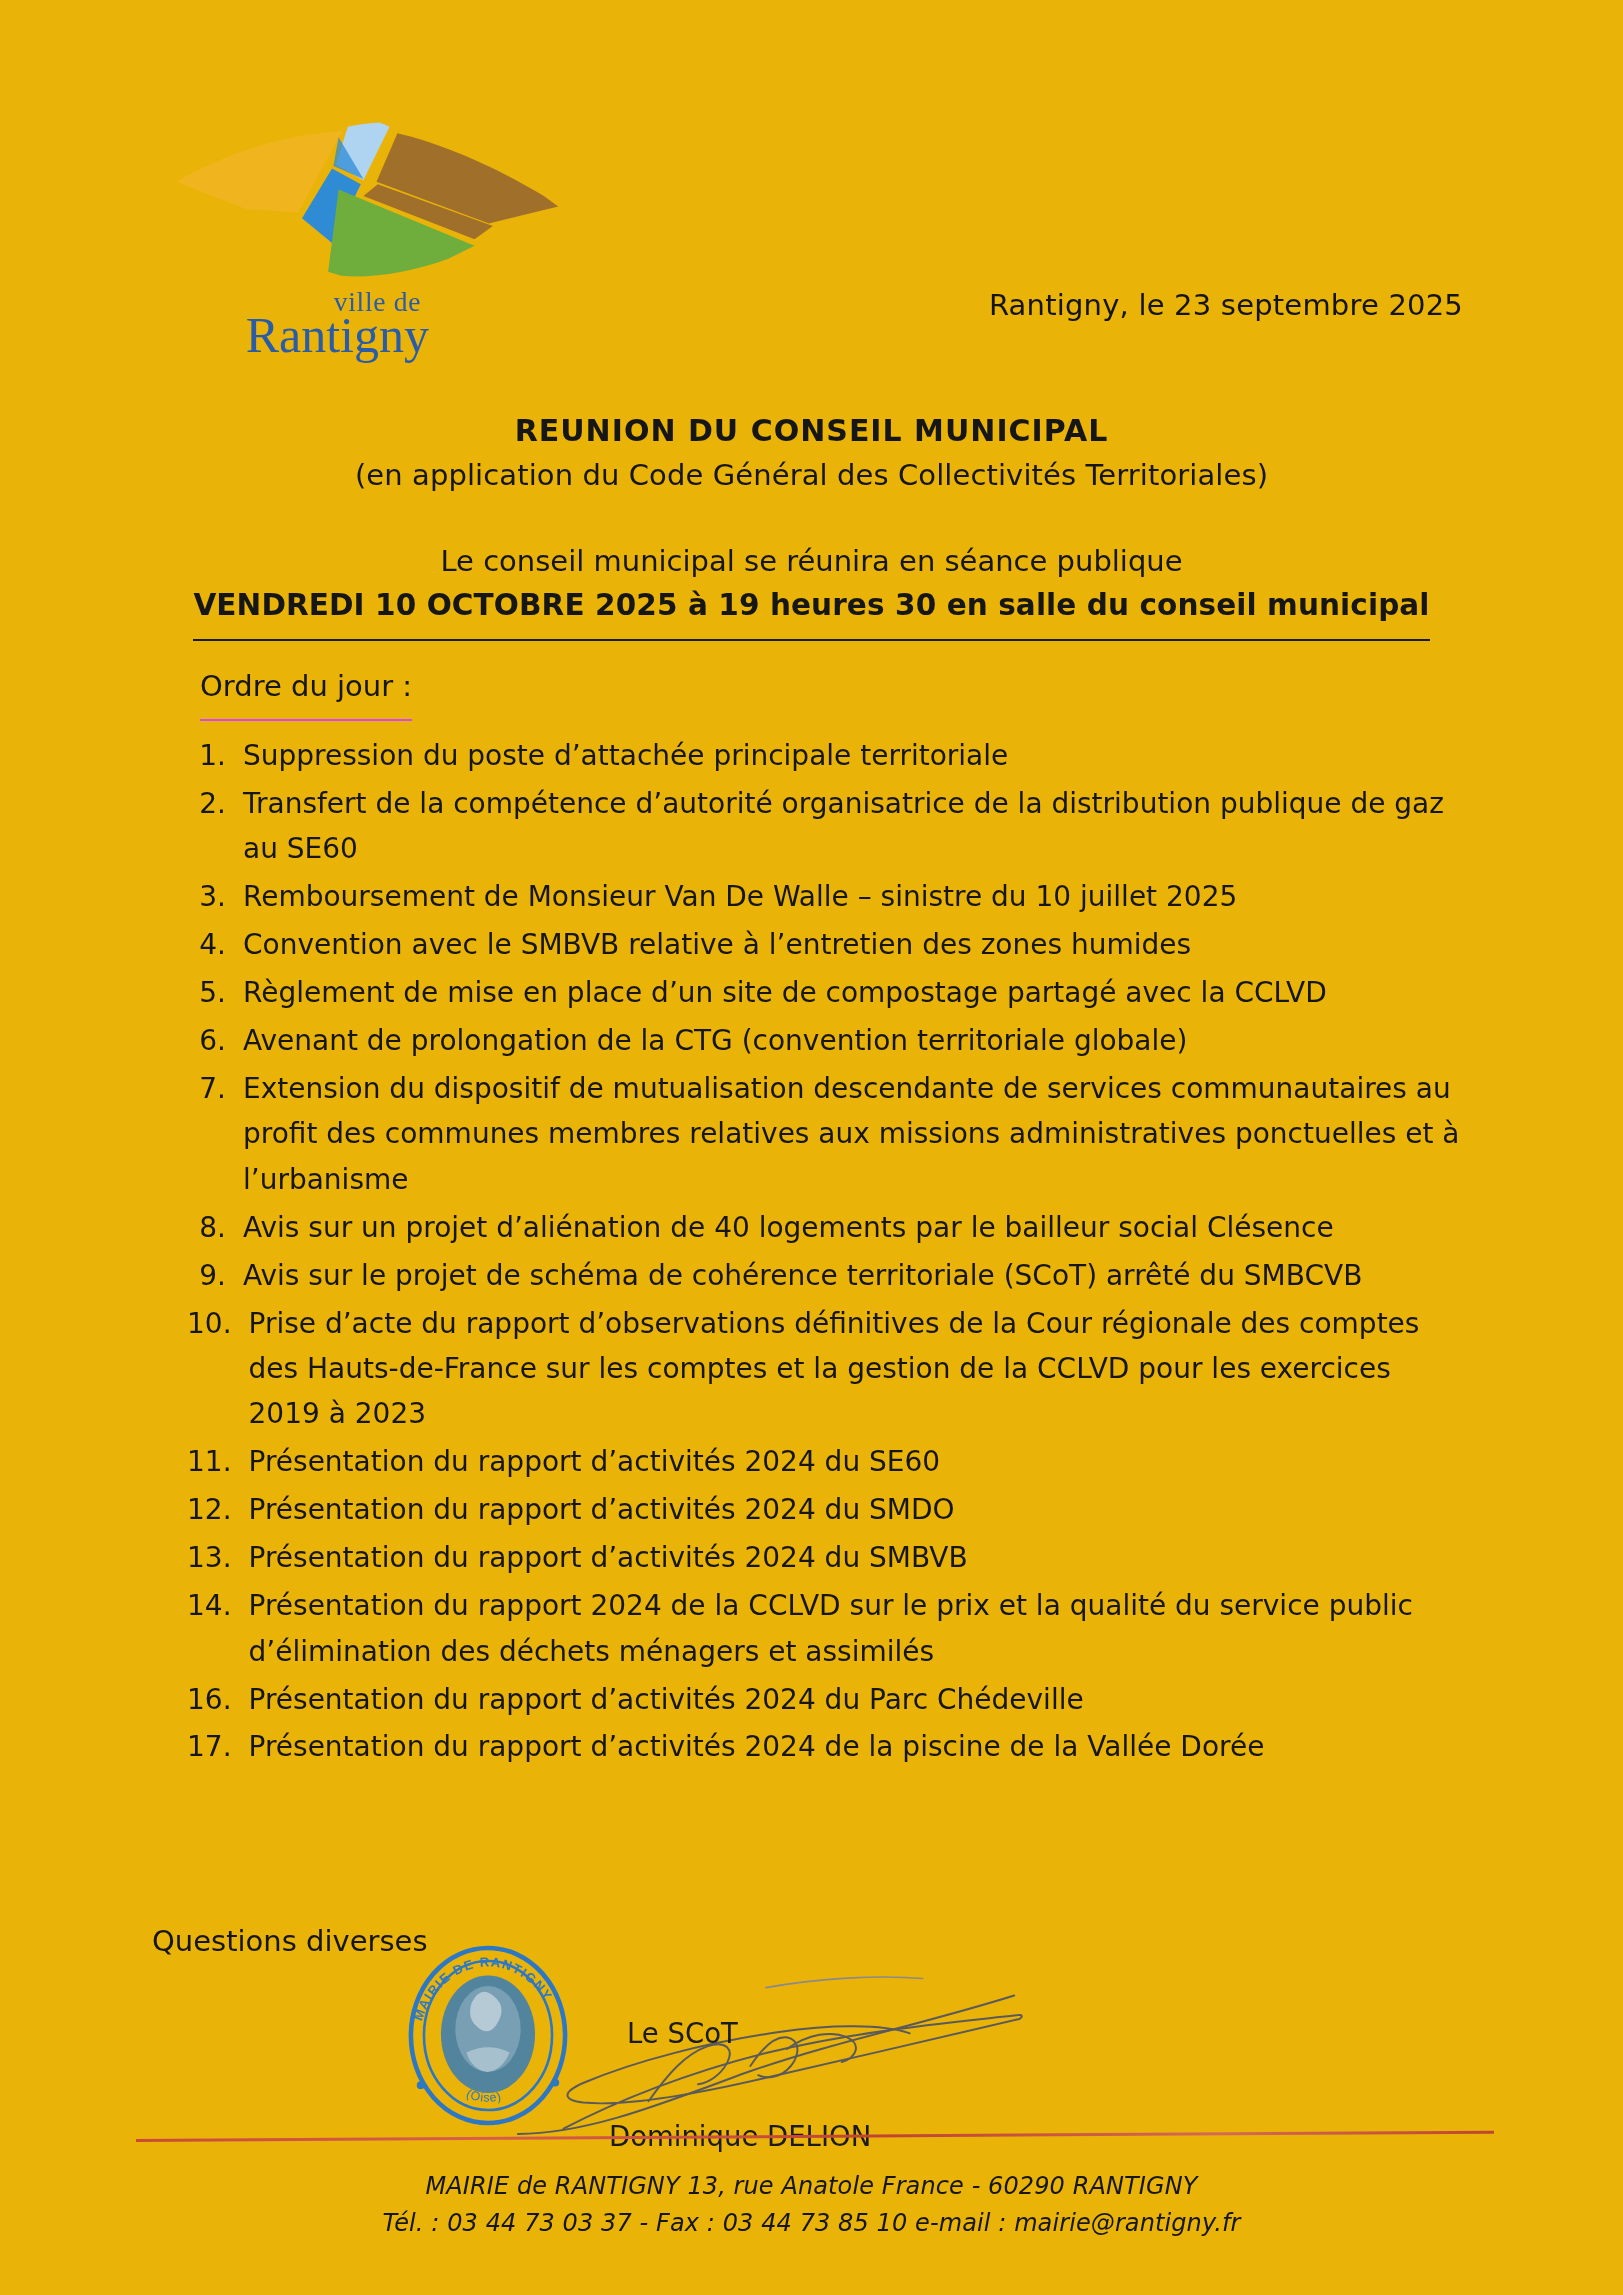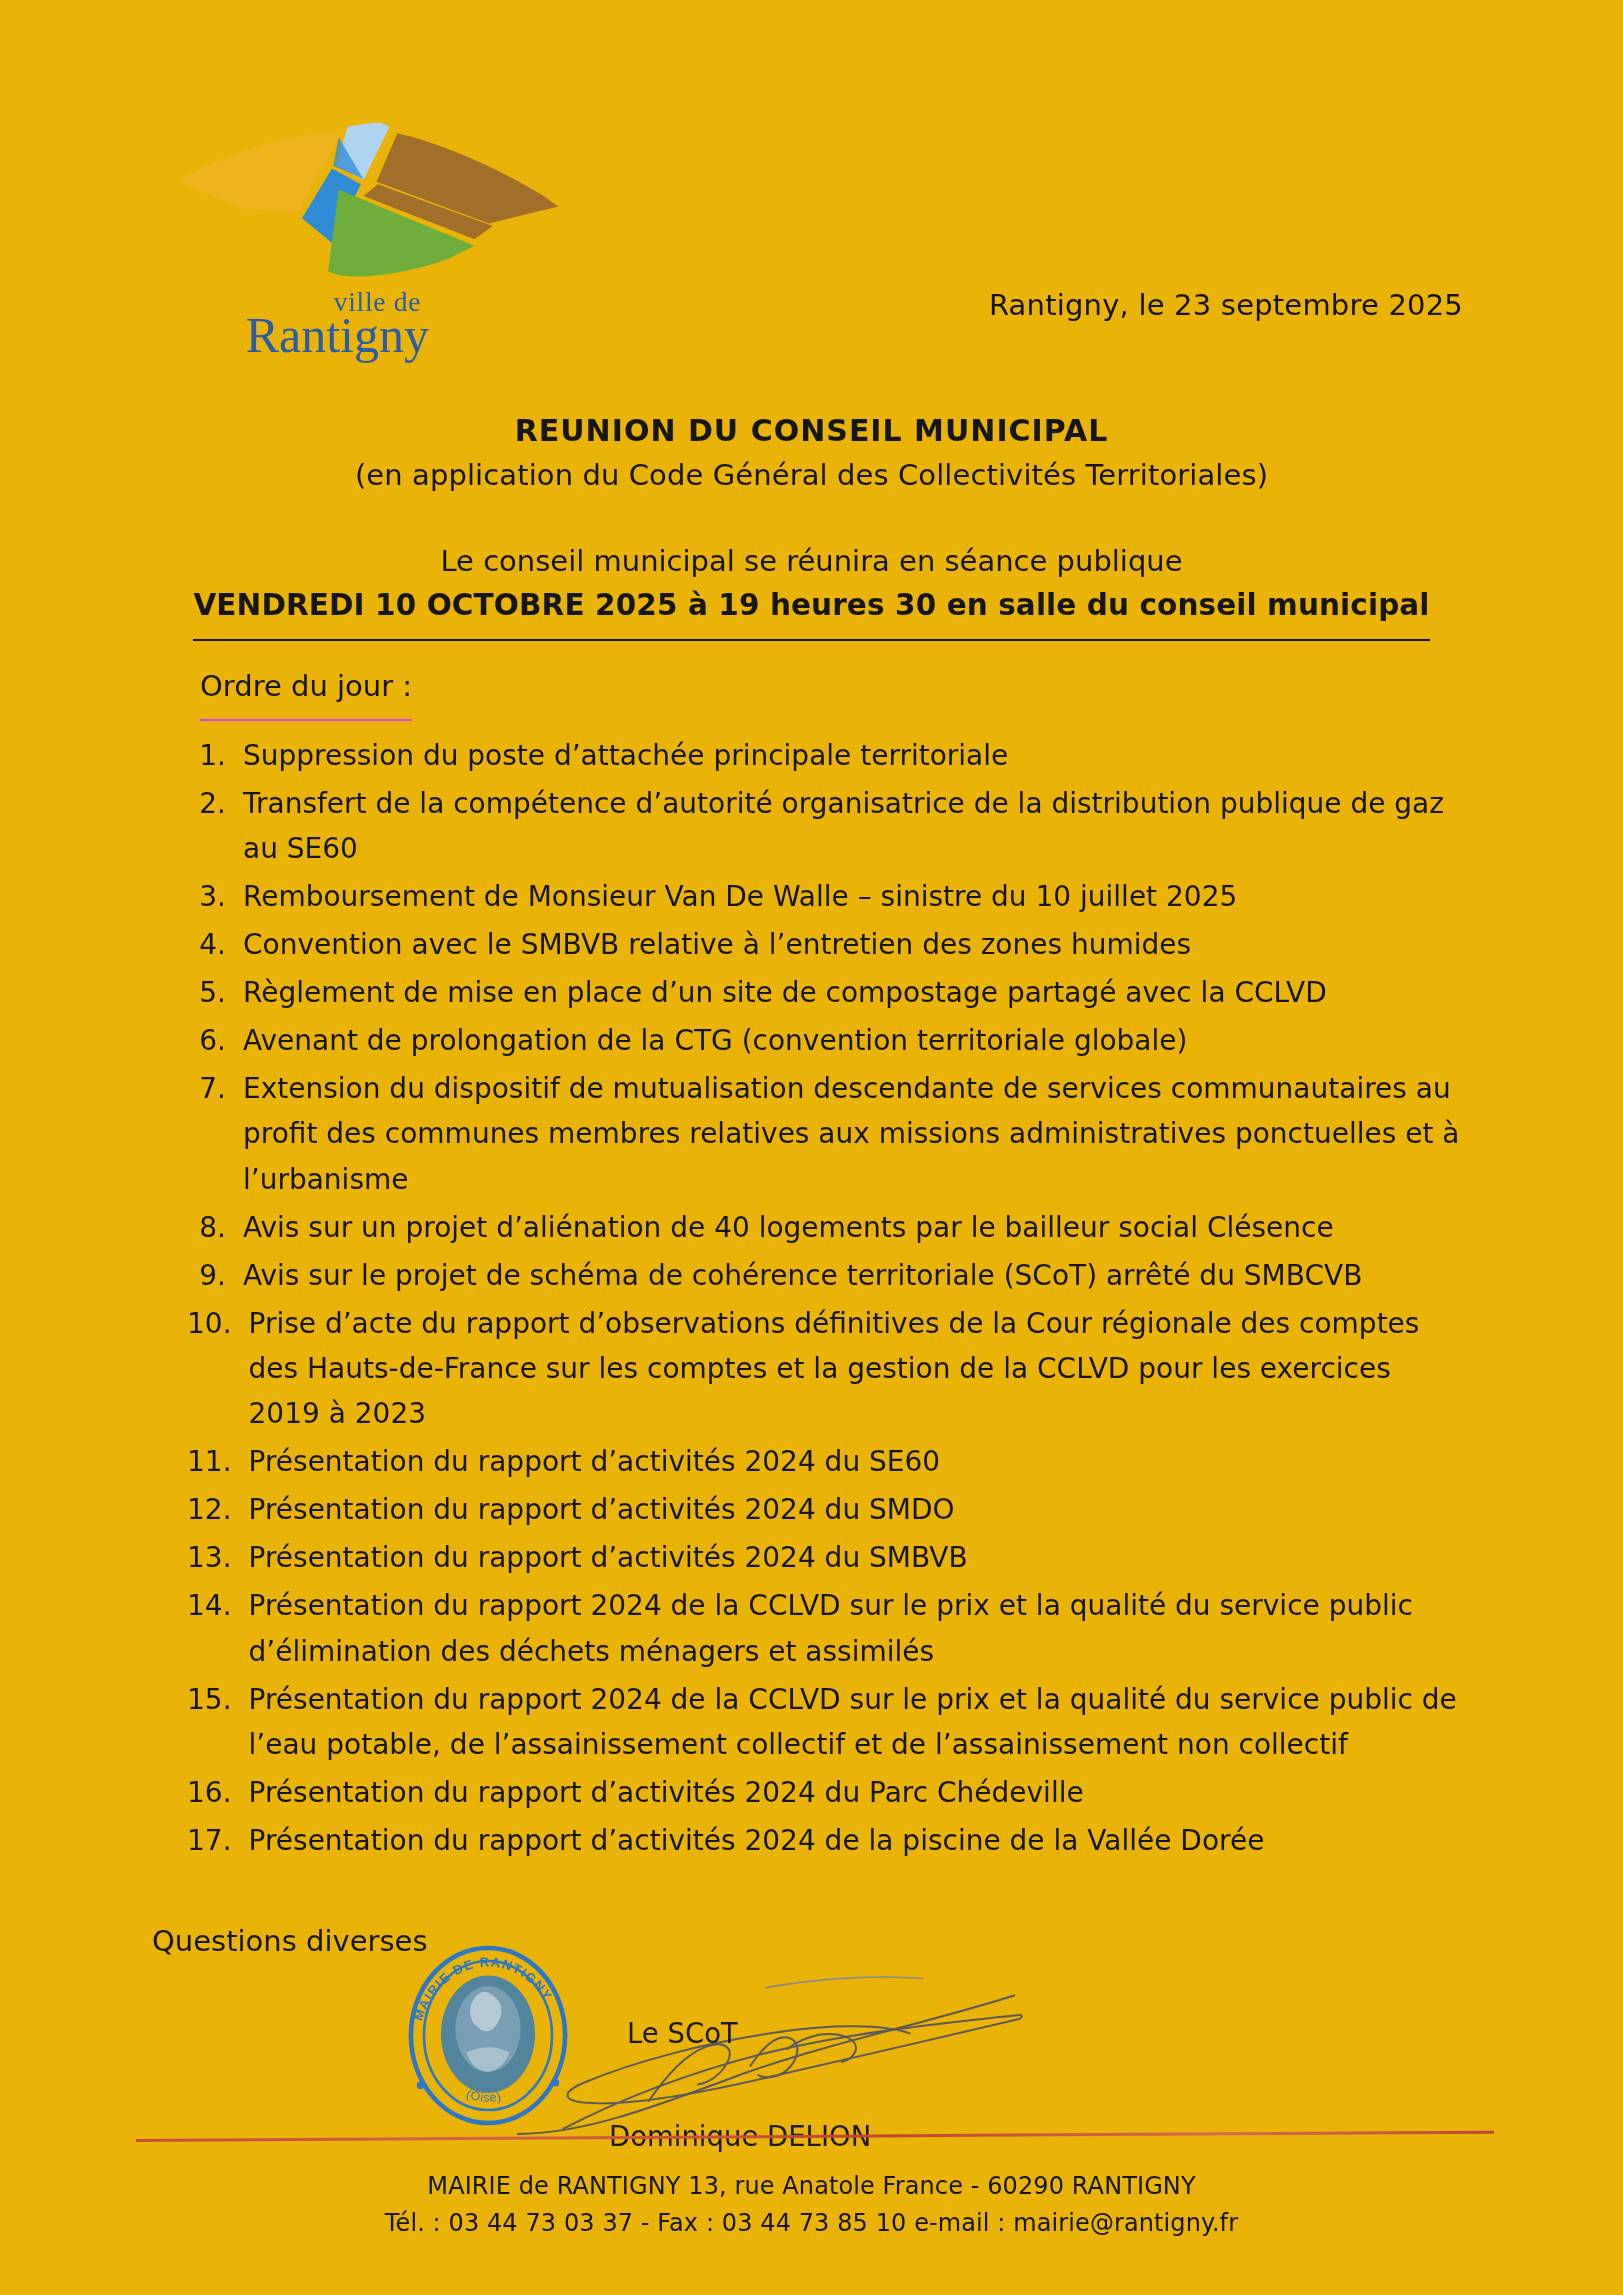--- a/index.html
+++ b/index.html
@@ -217,20 +217,21 @@
     position: absolute;
     left: 0;
     right: 0;
     top: 2168px;
     text-align: center;
     font-family: "DejaVu Sans", sans-serif;
     font-size: 24px;
     line-height: 1.55;
     color: #161616;
     letter-spacing: 0.1px;
+    font-style: italic;
   }
   .footer-text div { white-space: nowrap; }
 </style>
 </head>
 <body>
 
 <div class="page">
 
   <div class="logo-block">
     <svg class="logo-mark" viewBox="0 0 640 280" xmlns="http://www.w3.org/2000/svg">
@@ -315,24 +316,20 @@
         <span class="agenda-num">12.</span>
         <span class="agenda-text">Présentation du rapport d’activités 2024 du SMDO</span>
       </li>
       <li class="agenda-item">
         <span class="agenda-num">13.</span>
         <span class="agenda-text">Présentation du rapport d’activités 2024 du SMBVB</span>
       </li>
       <li class="agenda-item">
         <span class="agenda-num">14.</span>
         <span class="agenda-text">Présentation du rapport 2024 de la CCLVD sur le prix et la qualité du service public d’élimination des déchets ménagers et assimilés</span>
-      </li>
-      <li class="agenda-item">
-        <span class="agenda-num">15.</span>
-        <span class="agenda-text">Présentation du rapport 2024 de la CCLVD sur le prix et la qualité du service public de l’eau potable, de l’assainissement collectif et de l’assainissement non collectif</span>
       </li>
       <li class="agenda-item">
         <span class="agenda-num">16.</span>
         <span class="agenda-text">Présentation du rapport d’activités 2024 du Parc Chédeville</span>
       </li>
       <li class="agenda-item">
         <span class="agenda-num">17.</span>
         <span class="agenda-text">Présentation du rapport d’activités 2024 de la piscine de la Vallée Dorée</span>
       </li>
     </ol>

